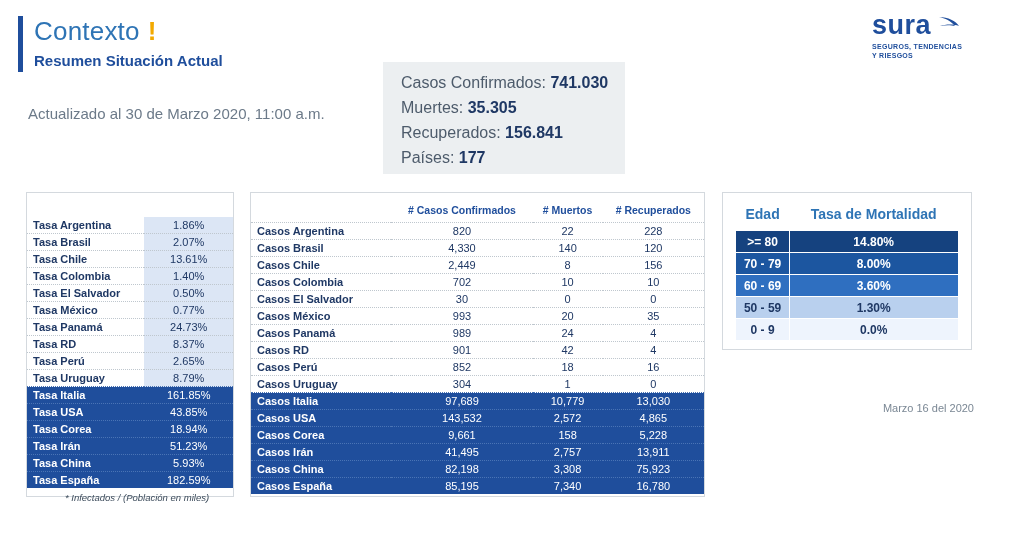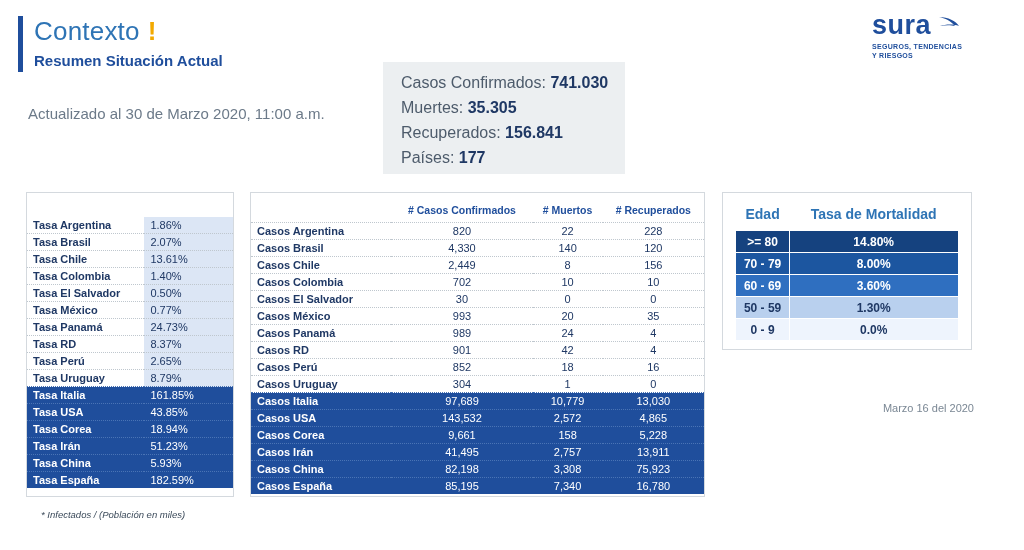--- a/index.html
+++ b/index.html
@@ -134,35 +134,36 @@
     padding: 0 6px;
     border-top: 1px dotted #bfc7ce;
   }
   #tasa-table tr:first-child td { border-top: none; }
   #tasa-table td.lbl {
     color: #1f3864;
     font-weight: bold;
     width: 57%;
   }
   #tasa-table td.val {
-    text-align: left;
+    text-align: center;
     color: #1f3864;
   }
   #tasa-table tr.lite td.val { background: #dce6f5; }
   #tasa-table tr.dark td {
     background: #1f4e9c;
     color: #ffffff;
     border-top: 1px dotted #4a74b5;
   }
   .footnote {
-    margin-top: 21px;
+    margin-top: 4px;
     padding-left: 14px;
     font-size: 9.5px;
     font-style: italic;
     color: #3b4a5a;
+    text-align: center;
   }
 
   
   #casos-panel {
     left: 250px;
     top: 192px;
     width: 455px;
     height: 305px;
   }
   #casos-table {

